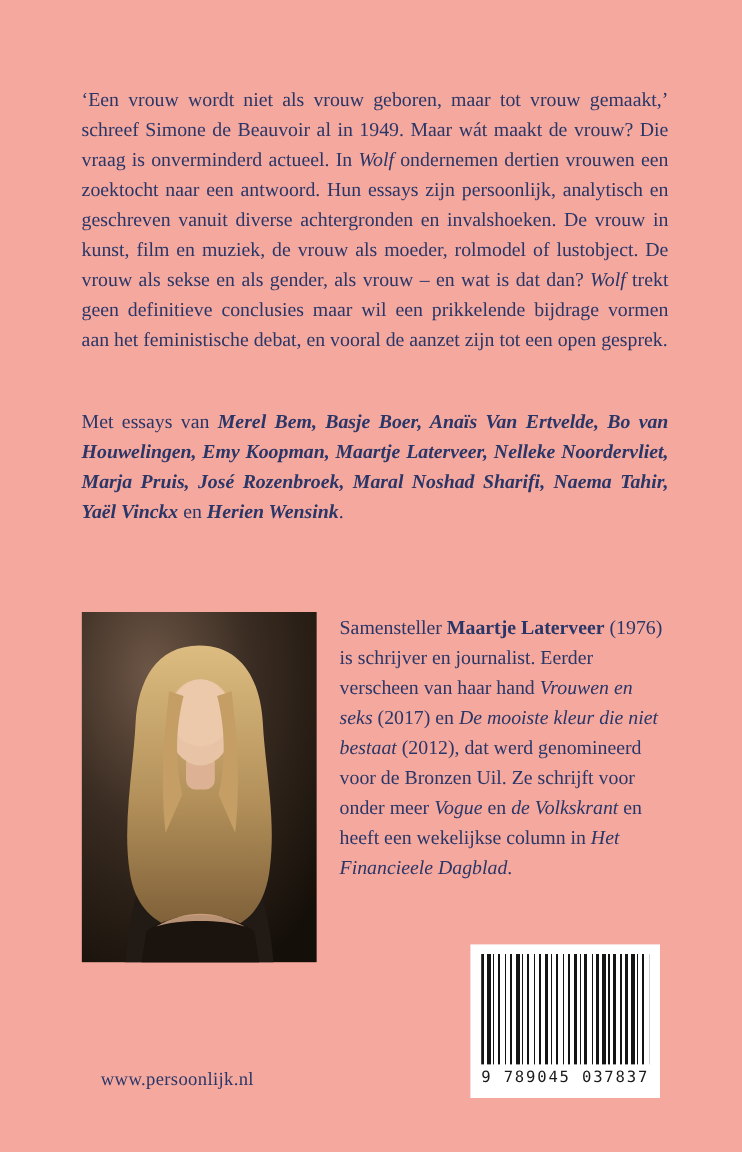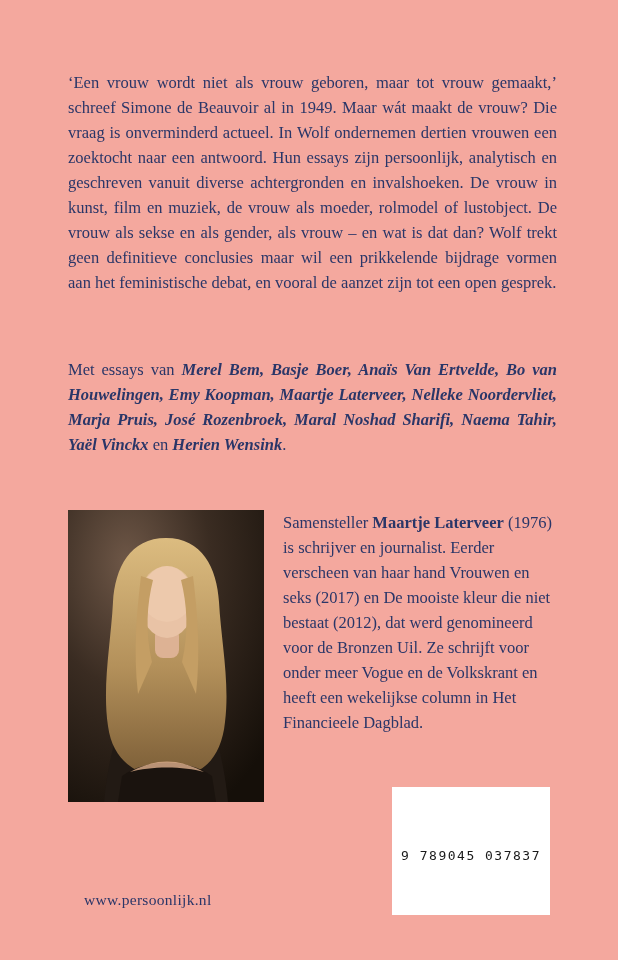--- a/index.html
+++ b/index.html
@@ -10,44 +10,44 @@
   }
   .cover {
     position: relative; width: 618px; height: 960px; overflow: hidden;
     color: #2a3668;
   }
   .blurb {
     position: absolute; left: 68px; top: 70px; width: 489px; margin: 0;
     font-size: 16.5px; line-height: 25px; text-align: justify;
   }
   .essays {
-    position: absolute; left: 68px; top: 357px; width: 489px; margin: 0;
+    position: absolute; left: 68px; top: 339px; width: 489px; margin: 0;
     font-size: 16.5px; line-height: 25px; text-align: justify;
   }
   .seg-normal { font-style: normal; font-weight: normal; }
-  .seg-italic { }
+  .seg-italic { font-style: italic; }
   .seg-bold { font-weight: bold; }
   .seg-bolditalic { font-style: italic; font-weight: 600; }
   .author {
     position: absolute; left: 68px; top: 510px; display: flex; align-items: flex-start;
   }
   .photo { width: 196px; height: 292px; flex: none; display: block; }
   .photo svg { display: block; }
   .bio {
     margin: 0 0 0 19px; width: 274px;
     font-size: 16.5px; line-height: 25px; text-align: left;
   }
   .footer-url {
     position: absolute; left: 84px; top: 891px;
     font-size: 15.5px; letter-spacing: 0.3px;
   }
   .barcode-box {
     position: absolute; left: 392px; top: 787px; width: 158px; height: 128px;
     background: #ffffff; box-sizing: border-box;
-    display: flex; flex-direction: row; align-items: center;
+    display: flex; flex-direction: column; align-items: center;
     padding: 8px 9px 4px 9px;
   }
   .bars {
     width: 140px; height: 92px;
     background: repeating-linear-gradient(90deg,
       #141414 0px, #141414 2px,
       #ffffff 2px, #ffffff 5px,
       #141414 5px, #141414 8px,
       #ffffff 8px, #ffffff 10px,
       #141414 10px, #141414 11px,

